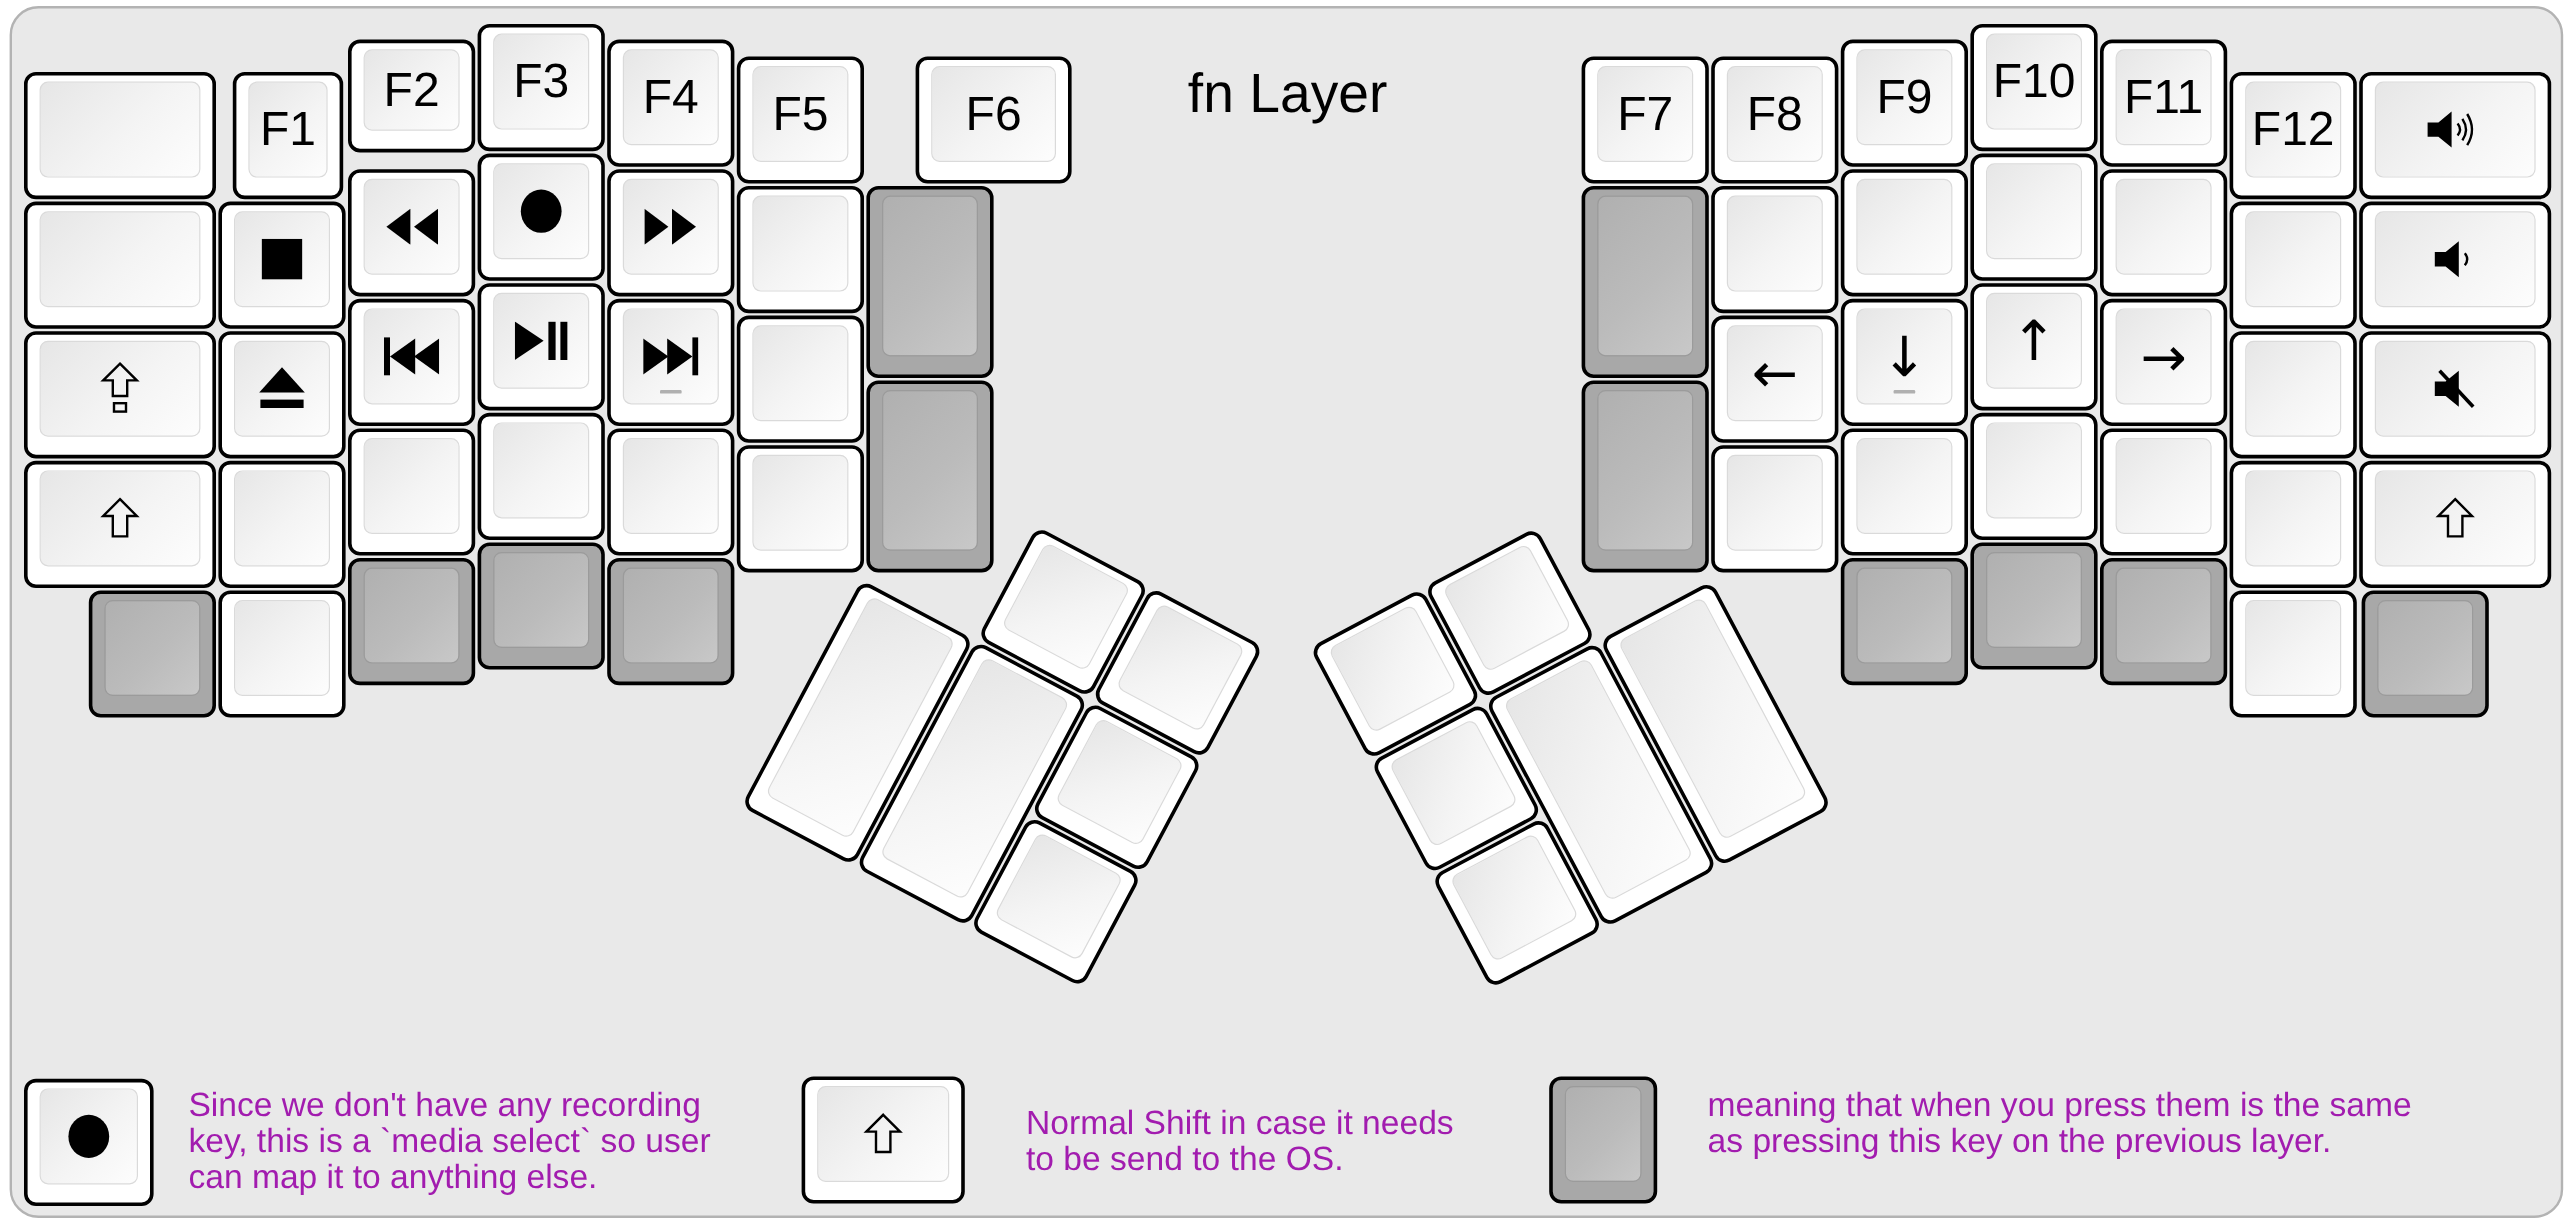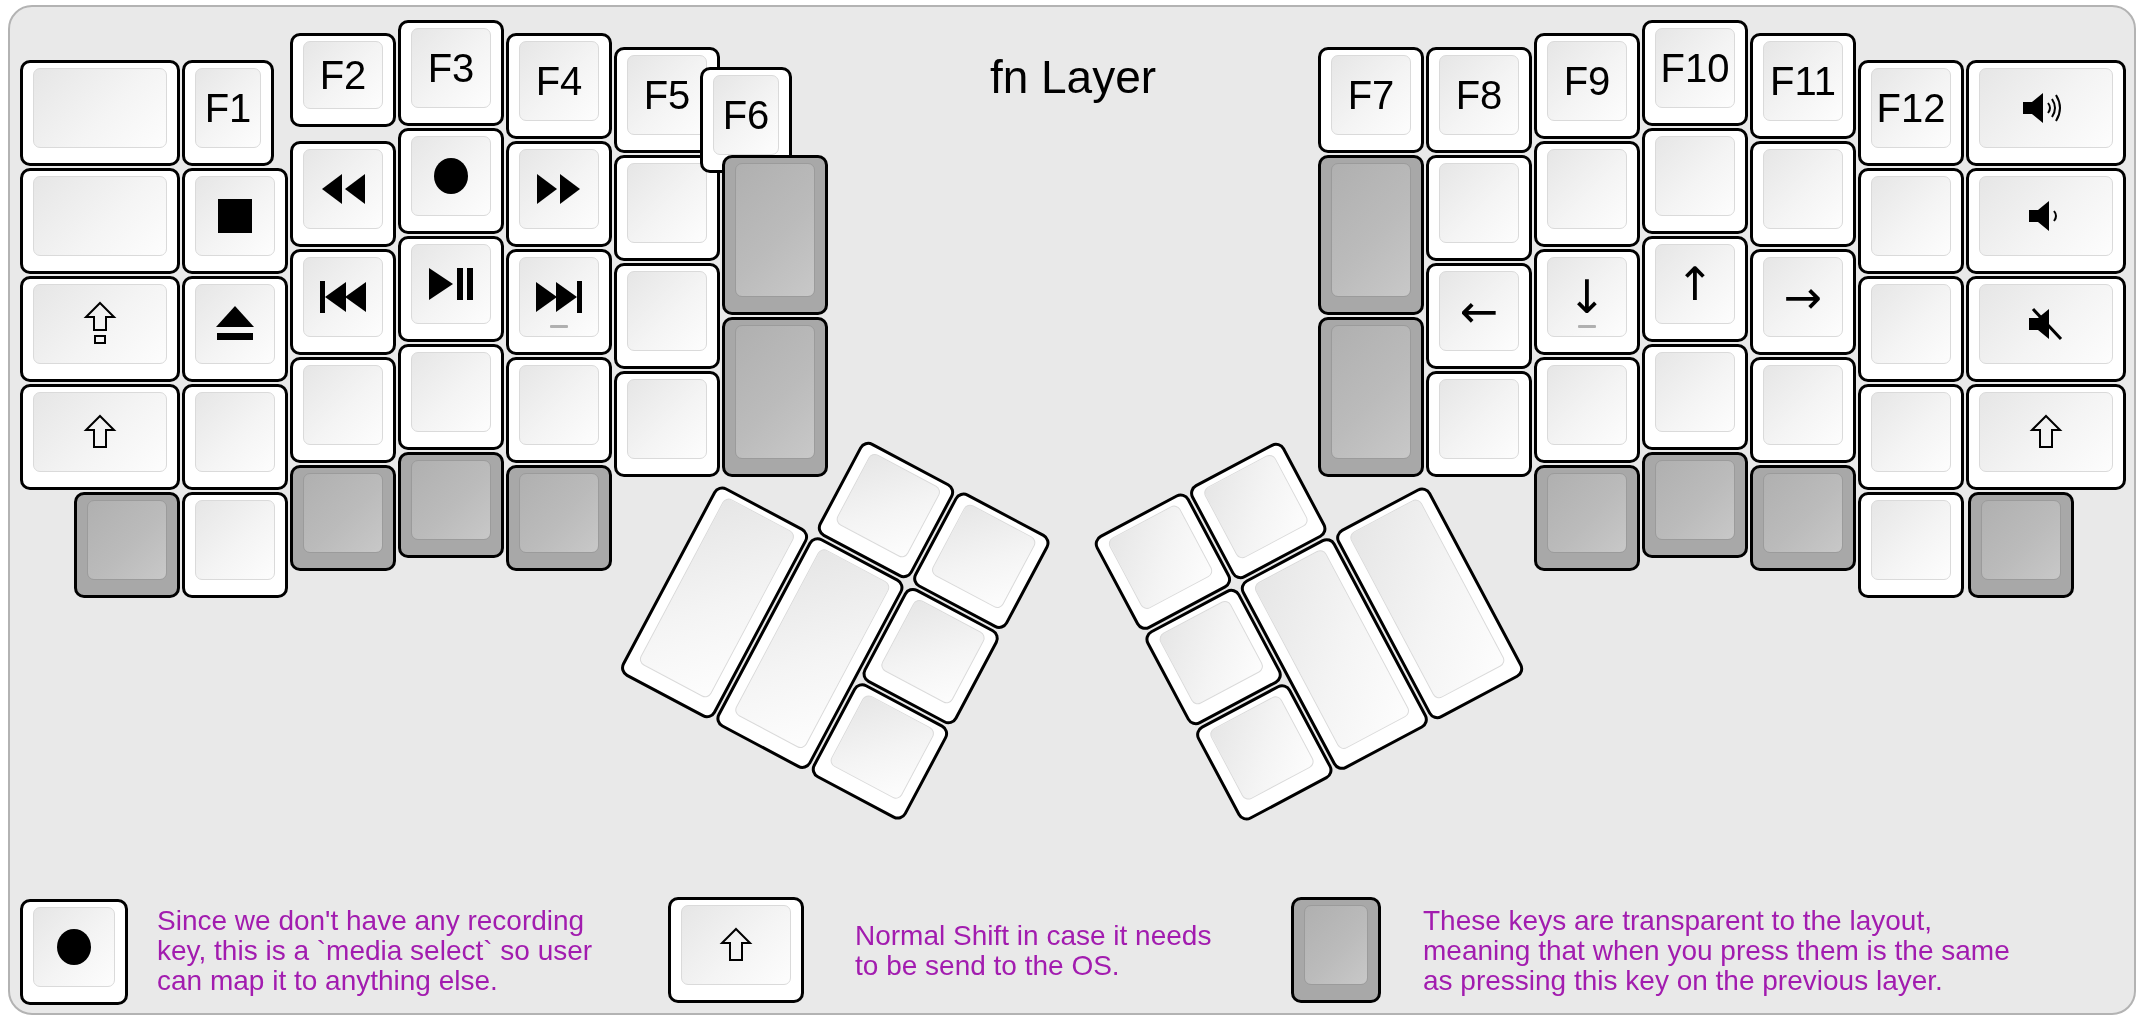--- a/index.html
+++ b/index.html
@@ -50,21 +50,21 @@
     </div>
     <div class="key w" style="left: 20px; top: 384px; width: 160px; height: 106px;">
       <div class="face">
         <span>
           <svg width="34" height="36" viewBox="0 0 34 36">
             <path d="M17 2 L31 16 H23 V33 H11 V16 H3 Z" fill="none" stroke="#000" stroke-width="2"></path>
           </svg>
         </span>
       </div>
     </div>
-    <div class="key w" style="left: 182px; top: 60px; width: 92px; height: 106px;">
+    <div class="key w" style="left: 194px; top: 60px; width: 92px; height: 106px;">
       <div class="face">
         <span class="klabel">F1</span>
       </div>
     </div>
     <div class="key w" style="left: 182px; top: 168px; width: 106px; height: 106px;">
       <div class="face">
         <span>
           <svg width="34" height="34" viewBox="0 0 34 34">
             <rect width="34" height="34" fill="#000"></rect>
           </svg>
@@ -178,21 +178,21 @@
     </div>
     <div class="key w" style="left: 614px; top: 155px; width: 106px; height: 106px;">
       <div class="face"></div>
     </div>
     <div class="key w" style="left: 614px; top: 263px; width: 106px; height: 106px;">
       <div class="face"></div>
     </div>
     <div class="key w" style="left: 614px; top: 371px; width: 106px; height: 106px;">
       <div class="face"></div>
     </div>
-    <div class="key w" style="left: 700px; top: 47px; width: 92px; height: 106px; margin-top: 20px;">
+    <div class="key w" style="left: 763px; top: 47px; width: 130px; height: 106px;">
       <div class="face">
         <span class="klabel">F6</span>
       </div>
     </div>
     <div class="key g" style="left: 722px; top: 155px; width: 106px; height: 160px;">
       <div class="face"></div>
     </div>
     <div class="key g" style="left: 722px; top: 317px; width: 106px; height: 160px;">
       <div class="face"></div>
     </div>
@@ -420,15 +420,15 @@
             </svg>
           </span>
         </div>
       </div>
       <div class="legend-text" style="left: 855px; top: 921px;"><div>Normal Shift in case it needs</div><div>to be send to the OS.</div></div>
     </div>
     <div>
       <div class="key g" style="left: 1291px; top: 897px; width: 90px; height: 106px;">
         <div class="face"></div>
       </div>
-      <div class="legend-text" style="left: 1423px; top: 906px;"><div>These keys are transparent to the layout,</div><div>meaning that when you press them is the same</div><div>as pressing this key on the previous layer.</div></div>
+      <div class="legend-text" style="left: 1423px; top: 906px;"><div>meaning that when you press them is the same</div><div>as pressing this key on the previous layer.</div></div>
     </div>
   </div>
 
 </body></html>

